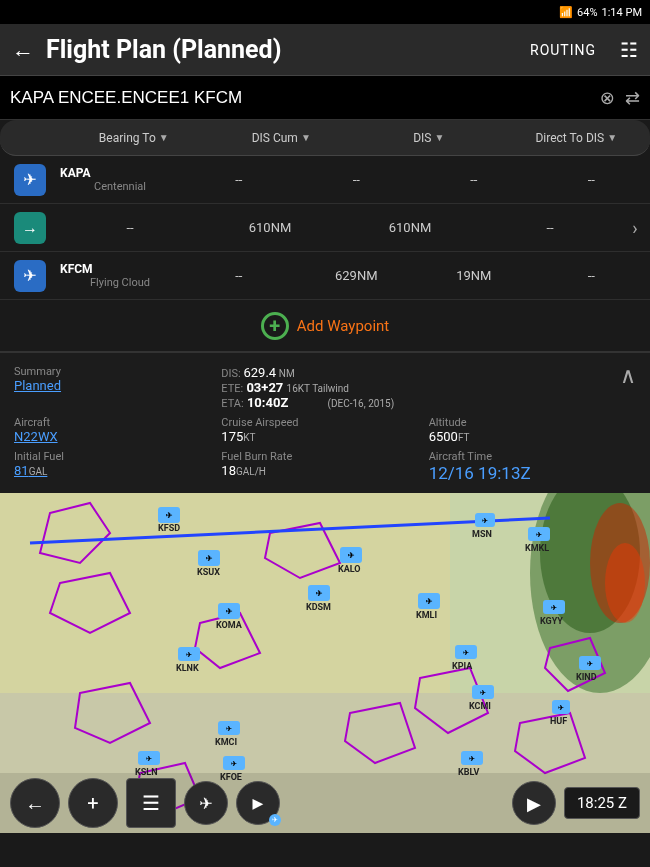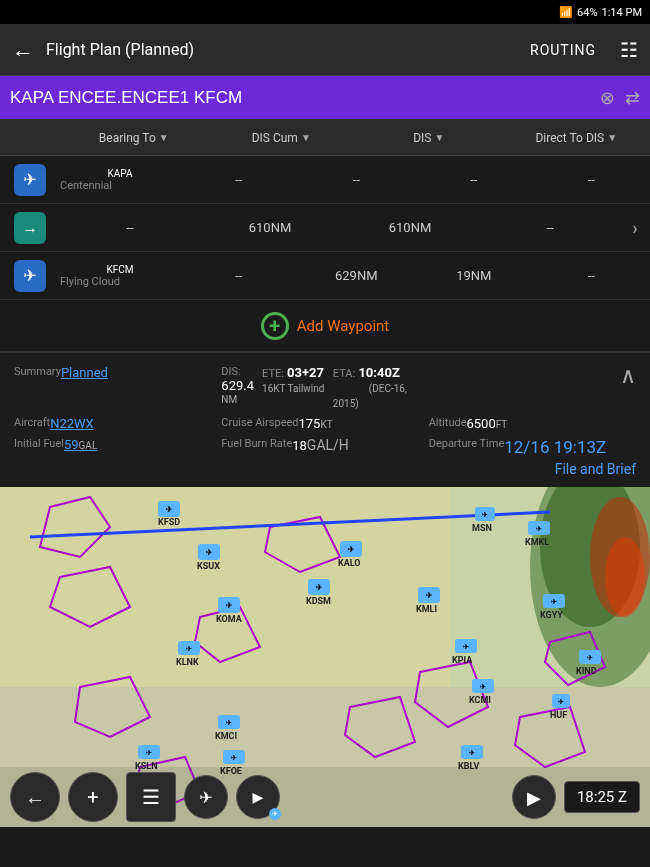--- a/index.html
+++ b/index.html
@@ -36,39 +36,39 @@
       border-bottom: 1px solid #444;
     }
     .nav-back {
       font-size: 22px;
       color: #fff;
       cursor: pointer;
       margin-right: 12px;
     }
     .nav-title {
       flex: 1;
-      font-size: 16px;
-      font-weight: 400;
+      font-size: 25px;
+      font-weight: 700;
       color: #fff;
     }
     .nav-routing {
       font-size: 14px;
       color: #fff;
       margin-right: 24px;
       letter-spacing: 1px;
     }
     .nav-grid {
       font-size: 20px;
       color: #fff;
     }
 
     
     #search-bar {
       height: 44px;
-      background: #6d28d9;
+      background: #000000;
       display: flex;
       align-items: center;
       padding: 0 10px;
       border-bottom: 1px solid #333;
     }
     #search-input {
       flex: 1;
       background: transparent;
       border: none;
       color: #fff;
@@ -78,20 +78,21 @@
     .search-icons { display: flex; gap: 10px; align-items: center; }
     .icon-btn { font-size: 18px; color: #aaa; cursor: pointer; }
 
     
     #table-header {
       height: 36px;
       background: #2a2a2a;
       display: flex;
       align-items: center;
       border-bottom: 1px solid #444;
+      border-radius: 16px;
     }
     .th-spacer { width: 60px; }
     .th-cell {
       flex: 1;
       text-align: center;
       font-size: 12px;
       color: #ccc;
       display: flex;
       align-items: center;
       justify-content: center;
@@ -121,22 +122,22 @@
       height: 32px;
       border-radius: 6px;
       display: flex;
       align-items: center;
       justify-content: center;
       font-size: 16px;
     }
     .wp-icon.blue { background: #2a6cc4; }
     .wp-icon.teal { background: #1a8a7a; }
     .wp-info { min-width: 120px; }
-    .wp-name { font-size: 10px; font-weight: normal; color: #fff; text-align: center; }
-    .wp-sub { font-size: 11px; color: #888; }
+    .wp-name { font-size: 12px; font-weight: bold; color: #fff; }
+    .wp-sub { font-size: 11px; color: #888; text-align: center; }
     .wp-data-cell {
       flex: 1;
       text-align: center;
       font-size: 13px;
       color: #ccc;
     }
     .wp-chevron {
       width: 30px;
       text-align: center;
       font-size: 18px;
@@ -173,21 +174,21 @@
       background: #1c1c1c;
       border-top: 1px solid #333;
       padding: 12px 14px 10px;
       position: relative;
     }
     .summary-grid {
       display: grid;
       grid-template-columns: 1fr 1fr 1fr;
       gap: 6px 0;
     }
-    .sum-group { display: flex; flex-direction: row; }
+    .sum-group { display: flex; flex-direction: column; }
     .sum-label { font-size: 11px; color: #888; }
     .sum-value { font-size: 13px; color: #fff; }
     .sum-value.blue { color: #4a9eff; text-decoration: underline; }
     .sum-collapse {
       position: absolute;
       top: 10px;
       right: 14px;
       font-size: 22px;
       color: #aaa;
       cursor: pointer;
@@ -410,38 +411,35 @@
     <div class="sum-group">
       <span class="sum-label">Altitude</span>
       <span class="sum-value">
         <span>6500</span><span style="font-size:10px;color:#aaa;">FT</span>
       </span>
     </div>
 
     <div class="sum-group">
       <span class="sum-label">Initial Fuel</span>
       <span class="sum-value blue">
-        <span>59</span><span style="font-size:10px;color:#aaa;">GAL</span>
+        <span>81</span><span style="font-size:10px;color:#aaa;">GAL</span>
       </span>
     </div>
     <div class="sum-group">
       <span class="sum-label">Fuel Burn Rate</span>
       <span class="sum-value">
-        <span>18</span><span style="font-size:14px;color:#aaa;">GAL/H</span>
-      </span>
-    </div>
-    <div class="sum-group">
-      <span class="sum-label">Departure Time</span>
+        <span>18</span><span style="font-size:10px;color:#aaa;">GAL/H</span>
+      </span>
+    </div>
+    <div class="sum-group">
+      <span class="sum-label">Aircraft Time</span>
       <span class="dep-time">12/16 19:13Z</span>
     </div>
   </div>
 
-  <div style="display:flex;justify-content:flex-end;margin-top:4px;">
-    <span class="file-brief">File and Brief</span>
-  </div>
 </div>
 
 <div id="map-container">
   <svg class="map-svg" viewBox="0 0 650 340" xmlns="http://www.w3.org/2000/svg">
 
     <rect width="650" height="340" fill="#c8c8a8"></rect>
 
     <rect x="0" y="0" width="450" height="200" fill="#d4d4a0"></rect>
     <rect x="450" y="0" width="200" height="200" fill="#c8d4a8"></rect>
 

